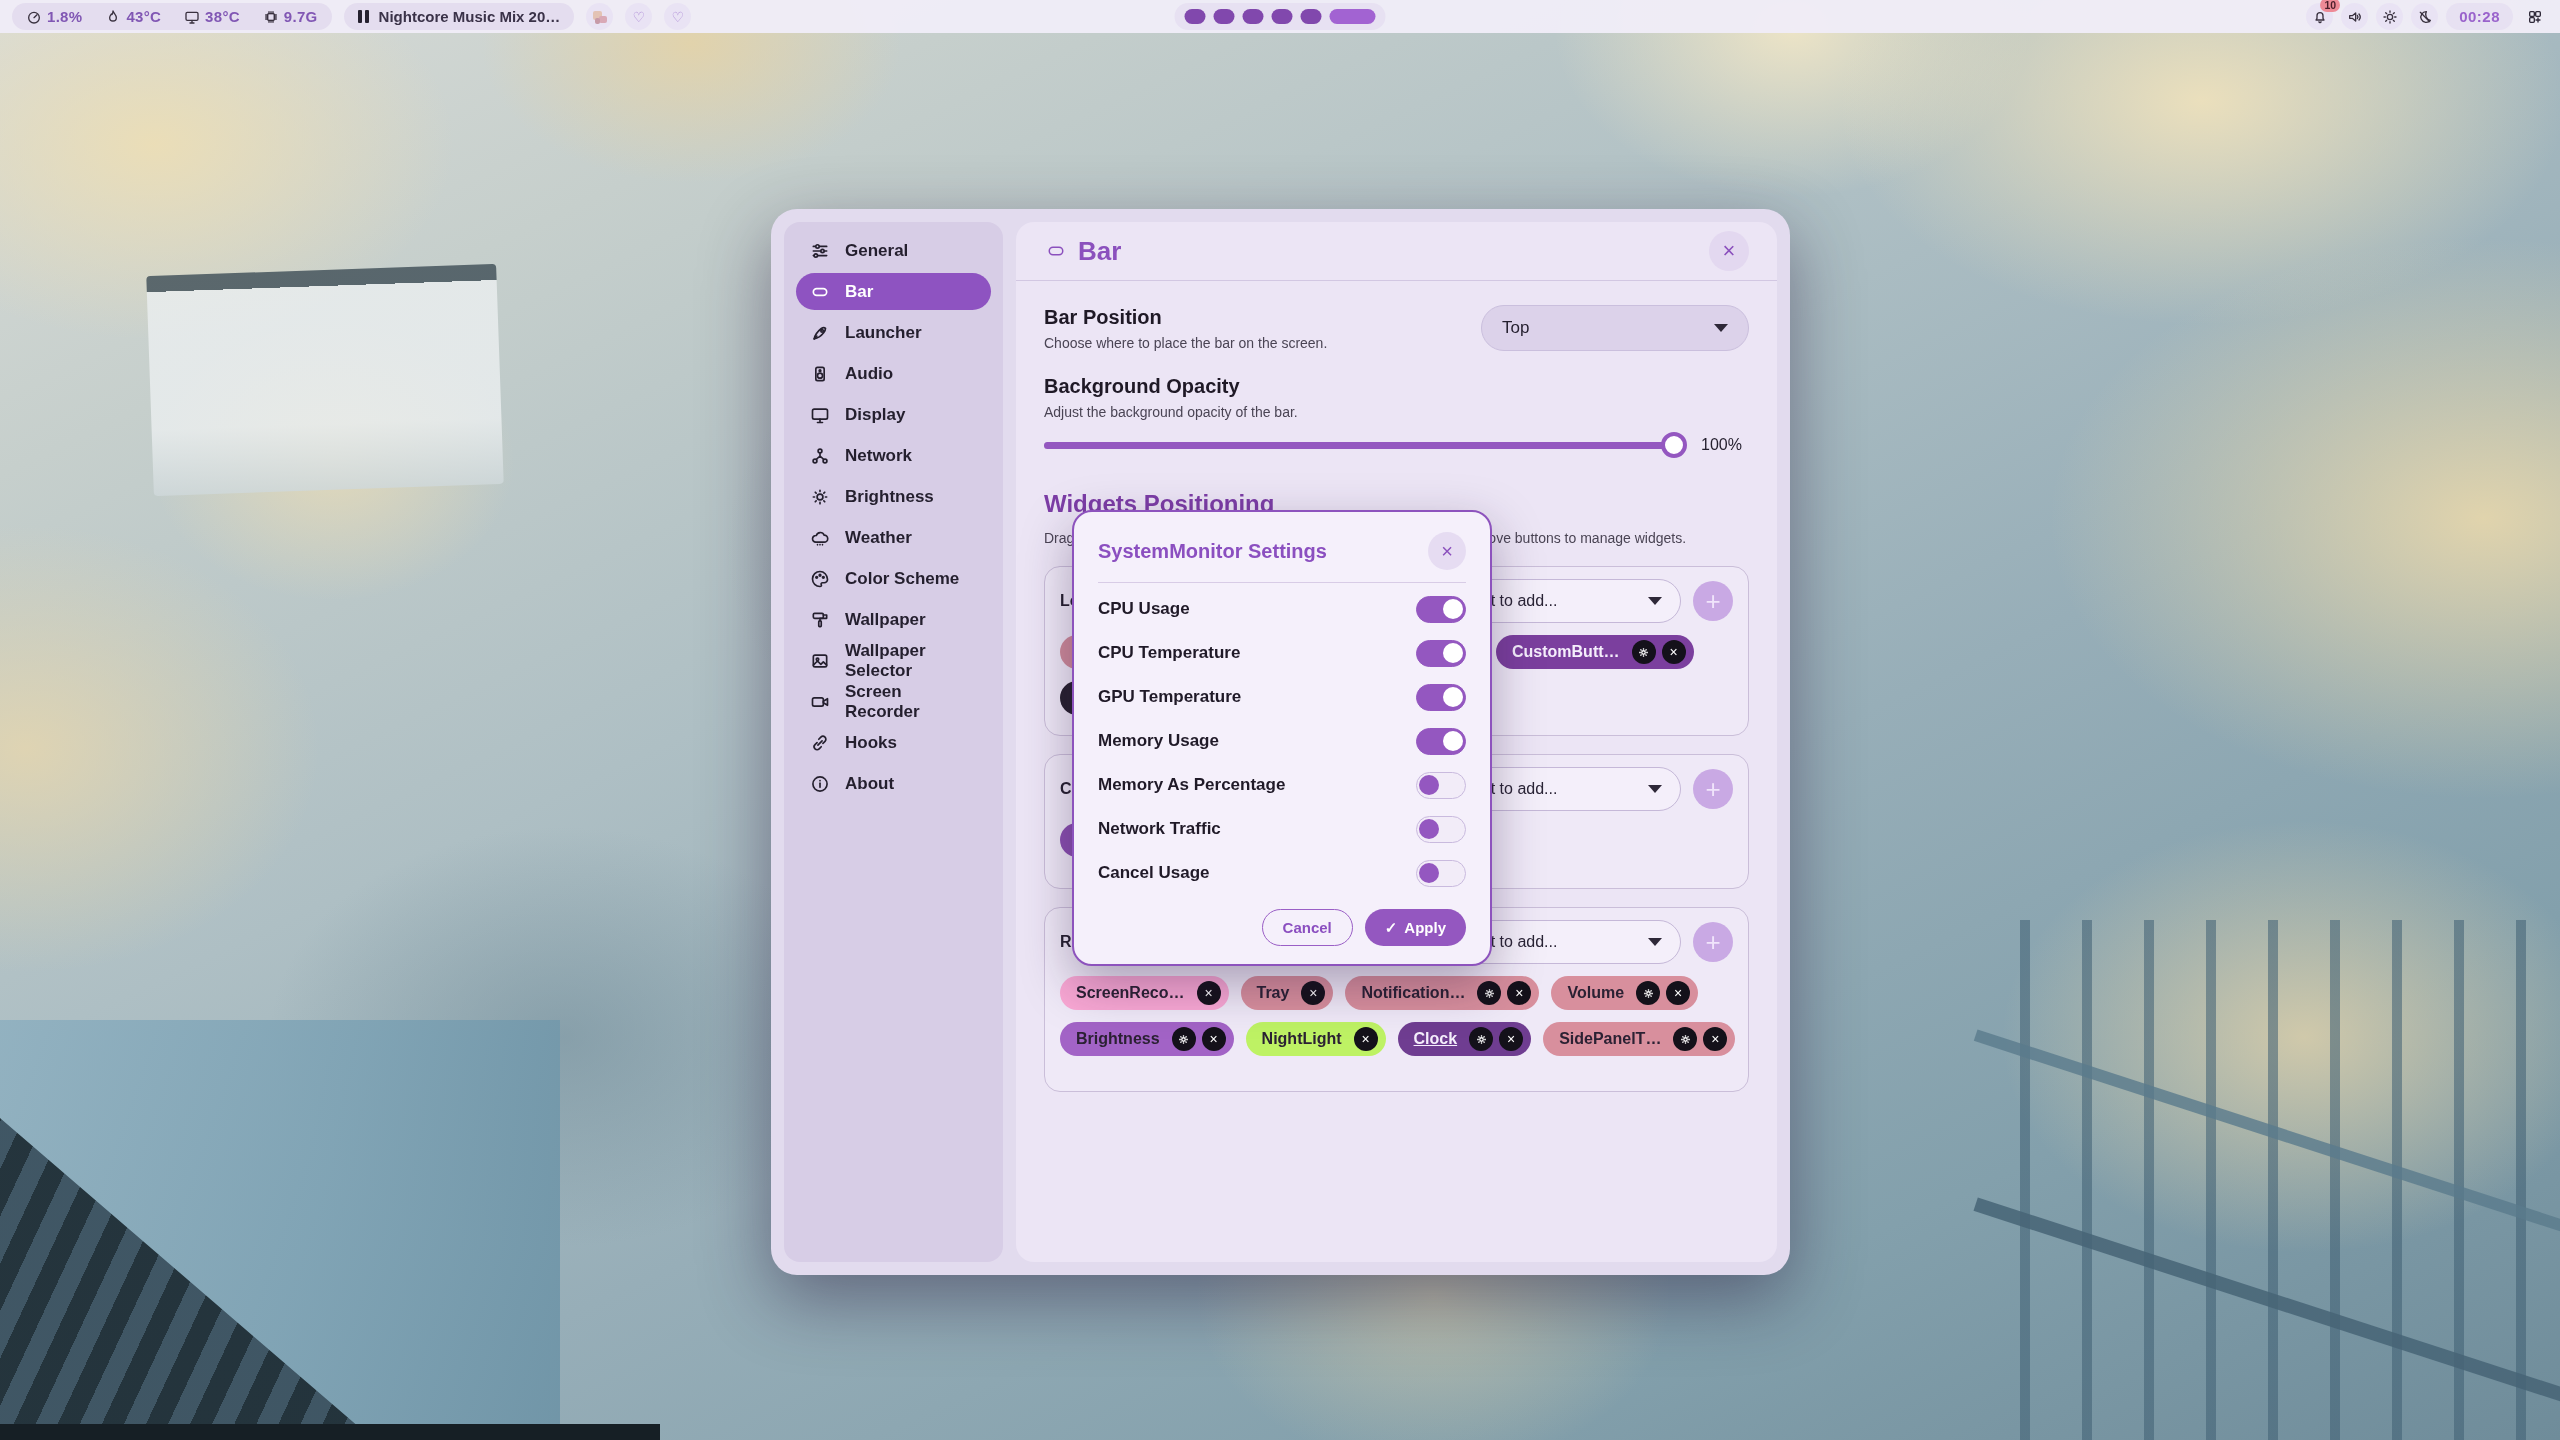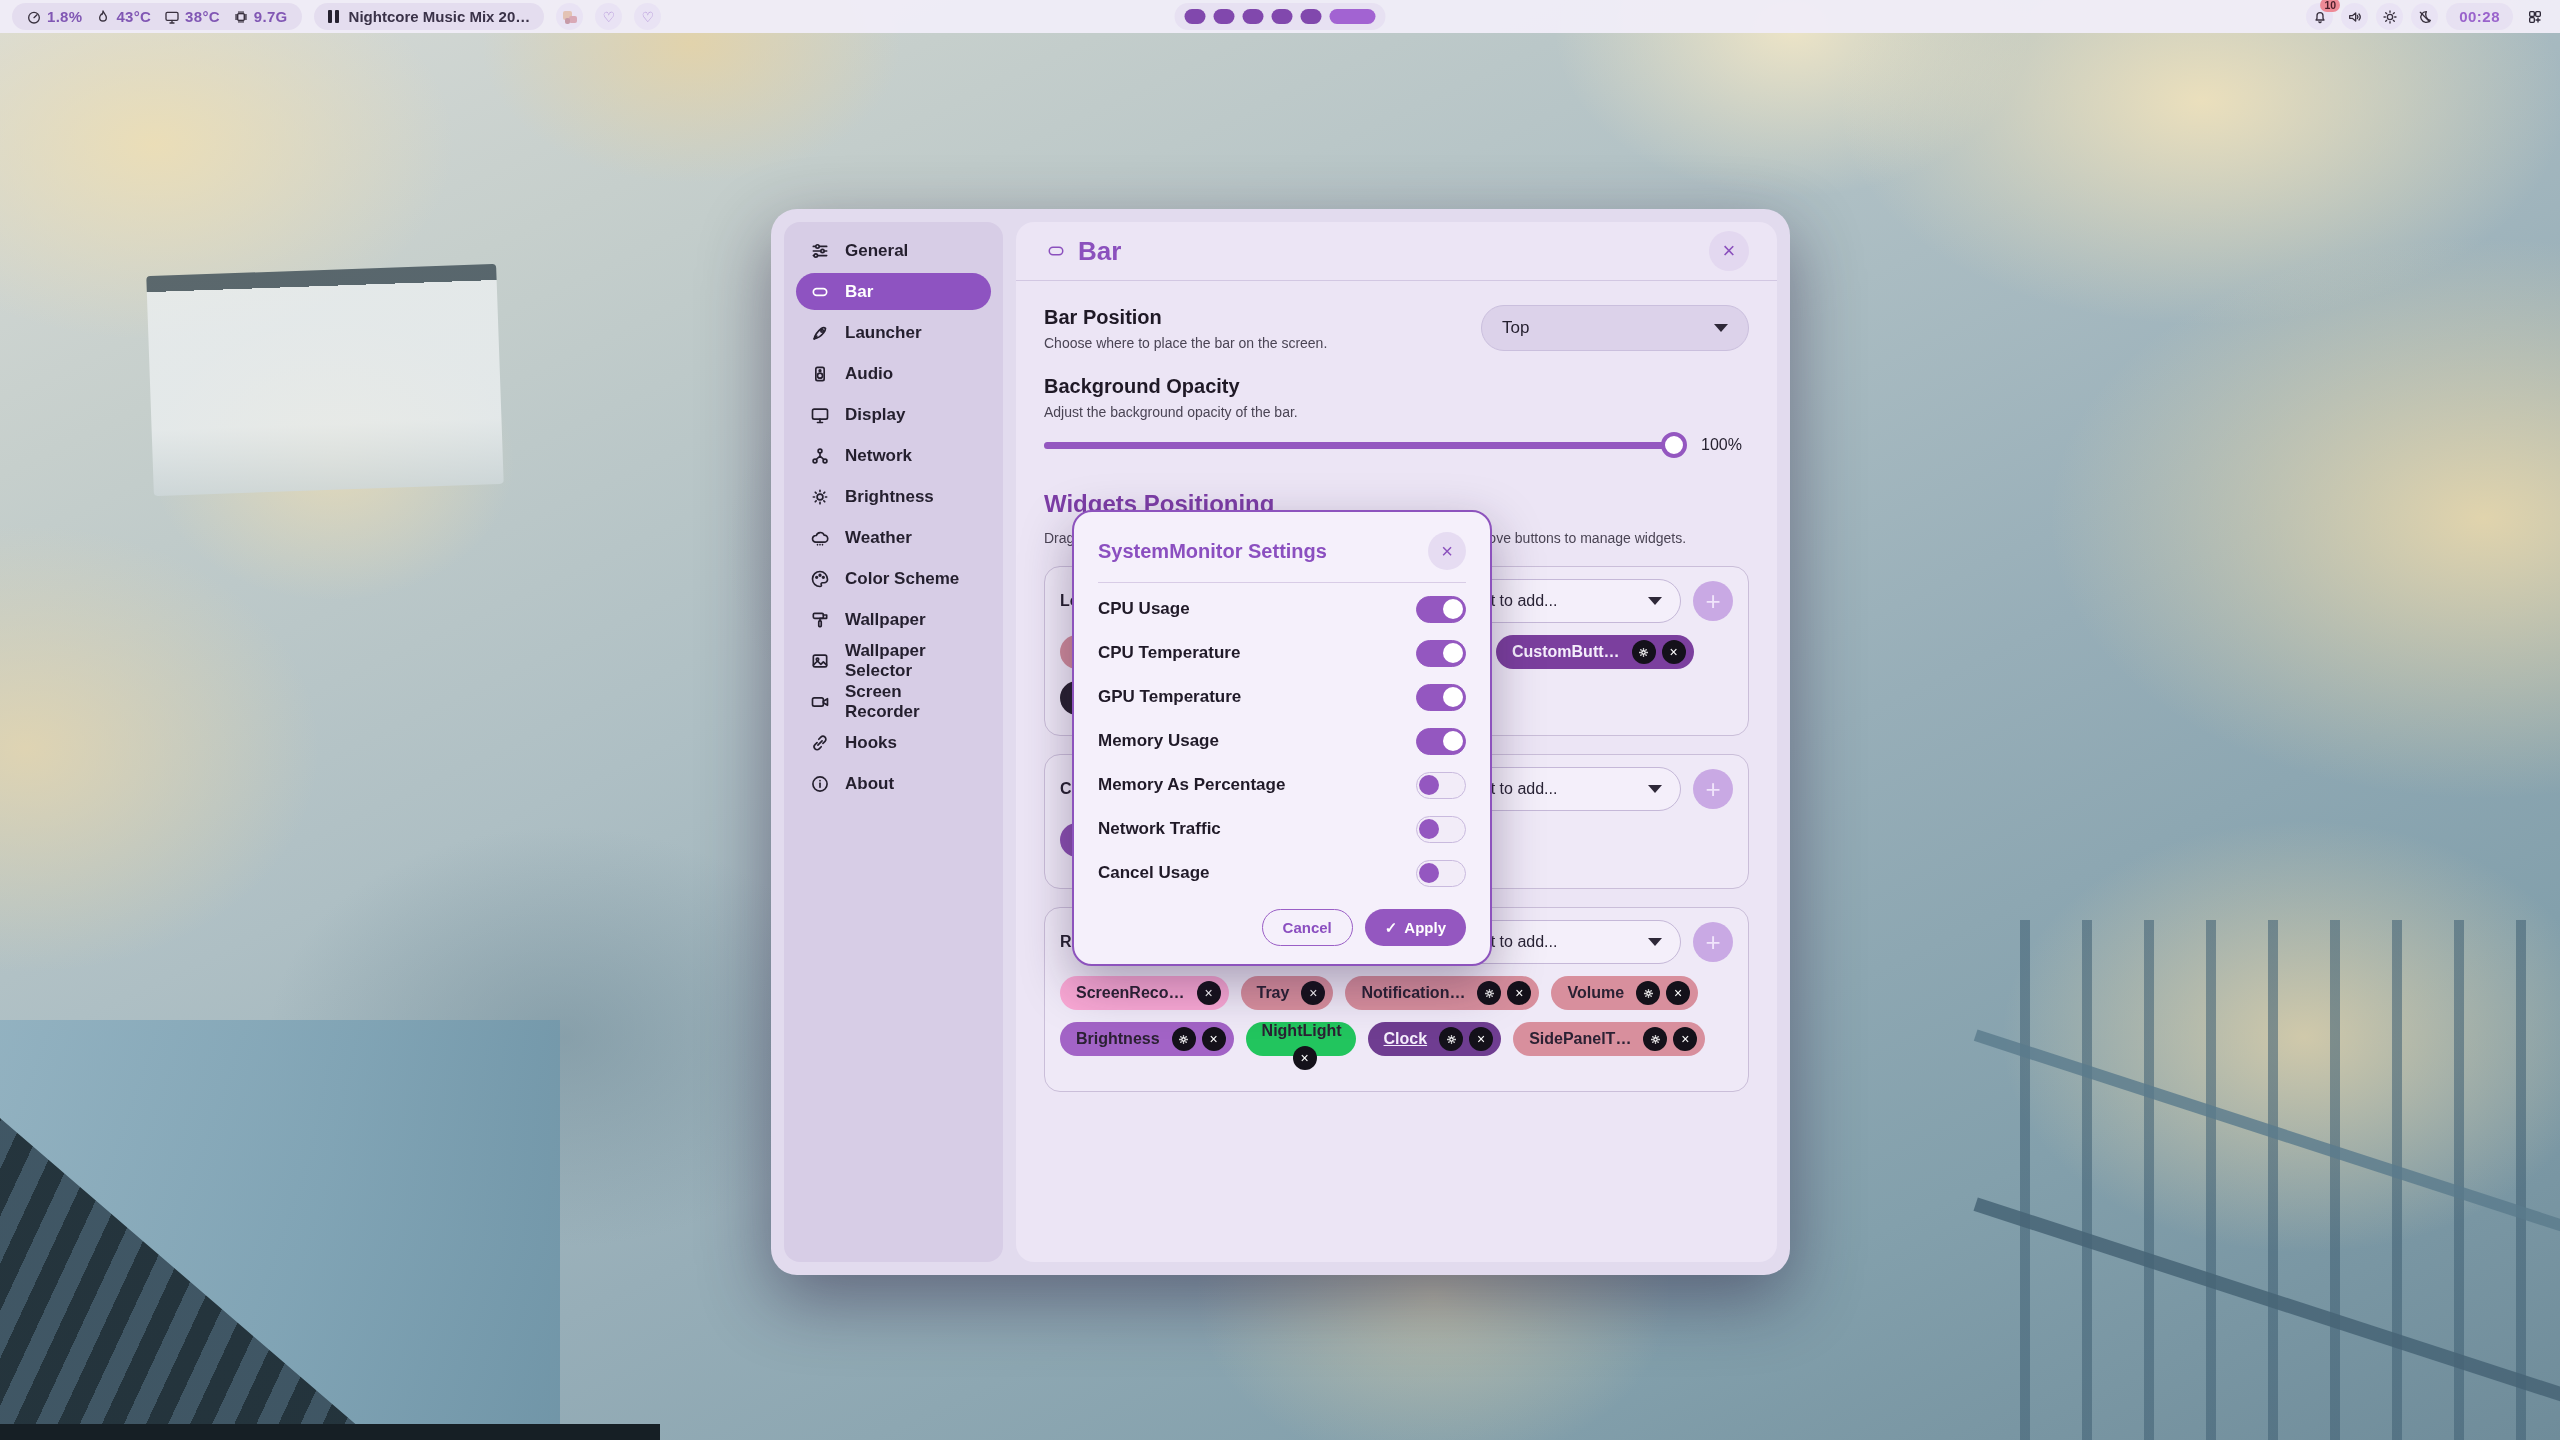--- a/index.html
+++ b/index.html
@@ -32,21 +32,21 @@
   .wp-bottombar { position:absolute; left:0; bottom:0; width:660px; height:16px; background:#161f25; }
   .wp-railing { position:absolute; right:0; bottom:0; width:540px; height:520px;
     background:repeating-linear-gradient(90deg, rgba(62,94,114,.55) 0 10px, rgba(62,94,114,0) 10px 62px); }
   .wp-rail-d1 { position:absolute; right:-40px; bottom:300px; width:640px; height:12px; background:rgba(90,122,140,.8); transform:rotate(18deg); }
   .wp-rail-d2 { position:absolute; right:-40px; bottom:130px; width:640px; height:14px; background:rgba(70,100,118,.85); transform:rotate(18deg); }
 
   
   .topbar { position:absolute; top:0; left:0; right:0; height:33px;
     background:rgba(240,236,247,.97); display:flex; align-items:center; padding:0 12px; z-index:60; }
   .tb-left { display:flex; align-items:center; gap:12px; }
-  .pill { background:#e4ddef; border-radius:14px; height:27px; display:flex; align-items:center; padding:0 14px; gap:13px; }
+  .pill { background:#e4ddef; border-radius:14px; height:27px; display:flex; align-items:center; padding:0 14px; gap:23px; }
   .stat { display:flex; align-items:center; gap:5px; }
   .stat svg { width:16px; height:16px; stroke:#39313f; }
   .stat-val { color:#8157b4; font-weight:bold; font-size:15px; letter-spacing:.3px; }
   .media-pill { gap:10px; }
   .pause-icon { display:flex; gap:3px; }
   .pause-icon i { display:block; width:4px; height:13px; background:#262130; border-radius:1px; }
   .media-title { color:#3a3248; font-weight:bold; font-size:15px; }
   .tb-circle { width:27px; height:27px; border-radius:50%; background:#e9e3f4; display:flex; align-items:center; justify-content:center; color:#b18fd8; font-size:14px; }
   .tb-circle svg { width:16px; height:16px; stroke:#39313f; }
   .tb-center { position:absolute; left:50%; top:3px; transform:translateX(-50%); }
@@ -522,21 +522,21 @@
             <span class="chip-btn">
                 <svg viewBox="0 0 24 24" fill="none" stroke-width="2.4">
                   <circle cx="12" cy="12" r="3.2"></circle>
                   <path d="M12 4v3M12 17v3M4 12h3M17 12h3M6.3 6.3l2.1 2.1M15.6 15.6l2.1 2.1M6.3 17.7l2.1-2.1M15.6 8.4l2.1-2.1"></path>
                 </svg>
               </span>
             <span class="chip-btn">
                 <span>×</span>
               </span>
           </span>
-          <span class="chip" style="background: #22c55e; flex-direction: column;">
+          <span class="chip" style="background: #bef264;">
             <span class="chip-label" style="color: rgb(43, 33, 51);">NightLight</span>
             <span class="chip-btn">
                 <span>×</span>
               </span>
           </span>
           <span class="chip" style="background: rgb(111, 61, 145);">
             <span class="chip-label" style="color: rgb(245, 238, 252); text-decoration: underline;">Clock</span>
             <span class="chip-btn">
                 <svg viewBox="0 0 24 24" fill="none" stroke-width="2.4">
                   <circle cx="12" cy="12" r="3.2"></circle>

